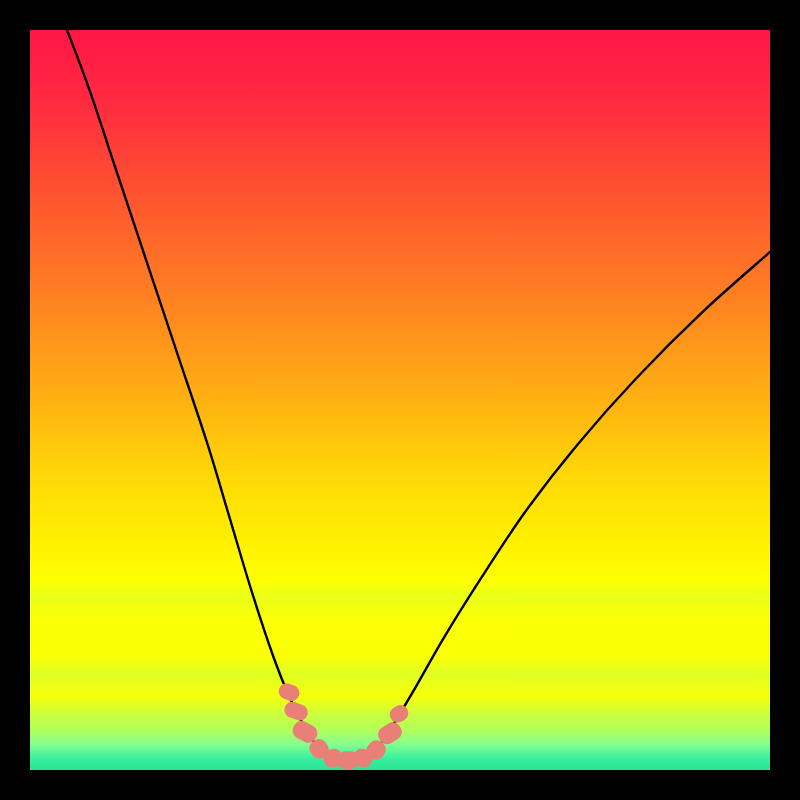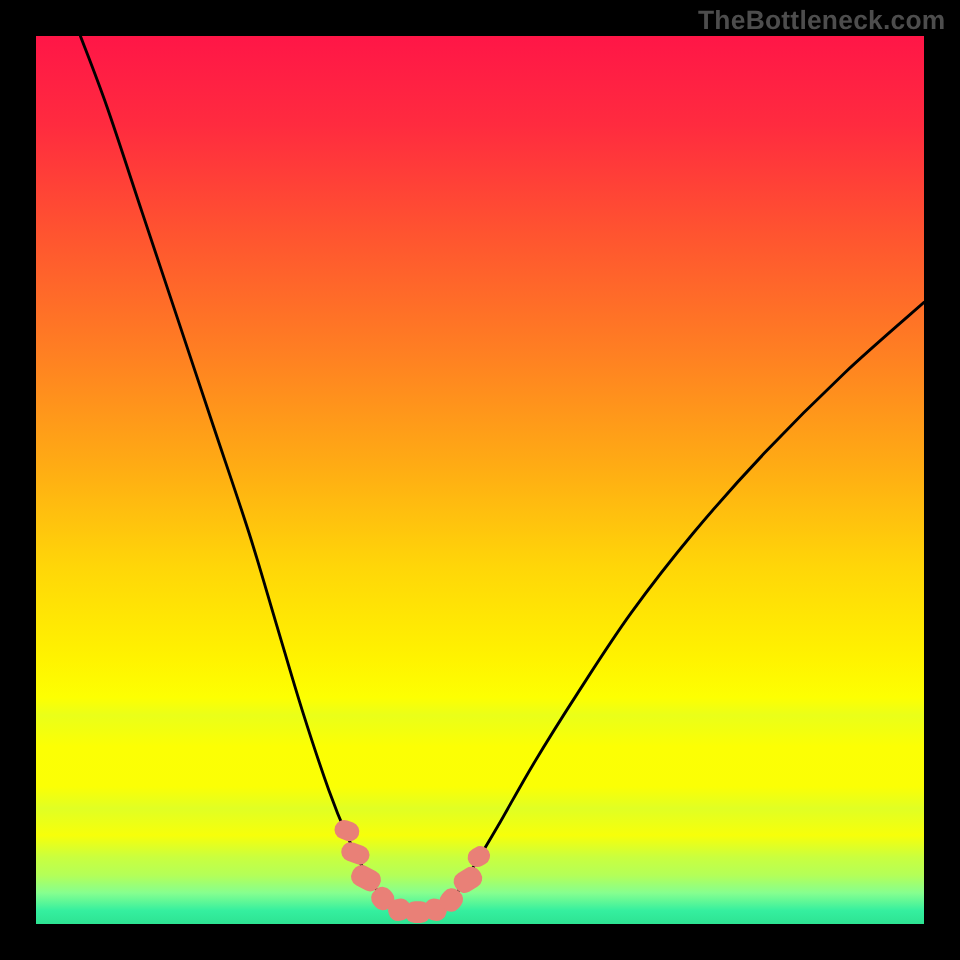--- a/index.html
+++ b/index.html
@@ -97,14 +97,13 @@
         <div class="marker" style="left: 288.6px; top: 719.28px; width: 17.76px; height: 19.24px; background: rgb(233, 128, 119); transform: translate(-50%, -50%) rotate(-40deg);"></div>
         <div class="marker" style="left: 303.4px; top: 728.16px; width: 19.24px; height: 17.76px; background: rgb(233, 128, 119); transform: translate(-50%, -50%) rotate(-12deg);"></div>
         <div class="marker" style="left: 318.2px; top: 730.38px; width: 20.72px; height: 17.76px; background: rgb(233, 128, 119); transform: translate(-50%, -50%) rotate(0deg);"></div>
         <div class="marker" style="left: 333px; top: 728.16px; width: 19.24px; height: 17.76px; background: rgb(233, 128, 119); transform: translate(-50%, -50%) rotate(12deg);"></div>
         <div class="marker" style="left: 346.32px; top: 720.02px; width: 17.76px; height: 19.24px; background: rgb(233, 128, 119); transform: translate(-50%, -50%) rotate(40deg);"></div>
         <div class="marker" style="left: 359.64px; top: 703px; width: 17.76px; height: 23.68px; background: rgb(233, 128, 119); transform: translate(-50%, -50%) rotate(58deg);"></div>
         <div class="marker" style="left: 368.52px; top: 683.76px; width: 16.28px; height: 19.24px; background: rgb(233, 128, 119); transform: translate(-50%, -50%) rotate(60deg);"></div>
       </div>
   </div>
 
-  <div class="watermark">TheBottleneck.com</div>
 </div>
 
 </body></html>

